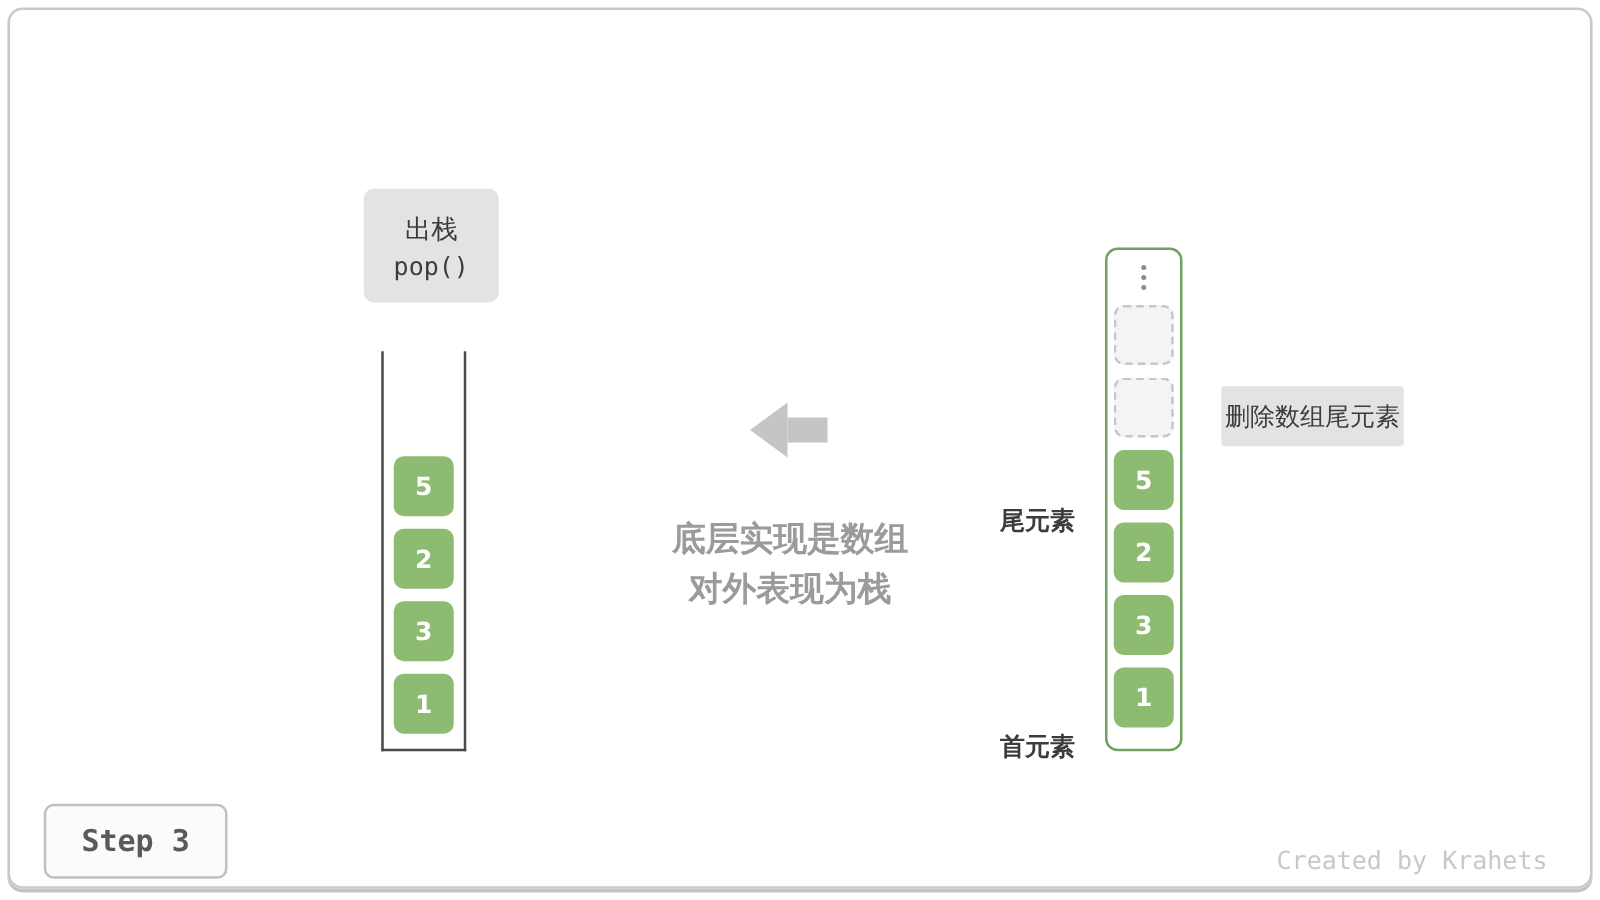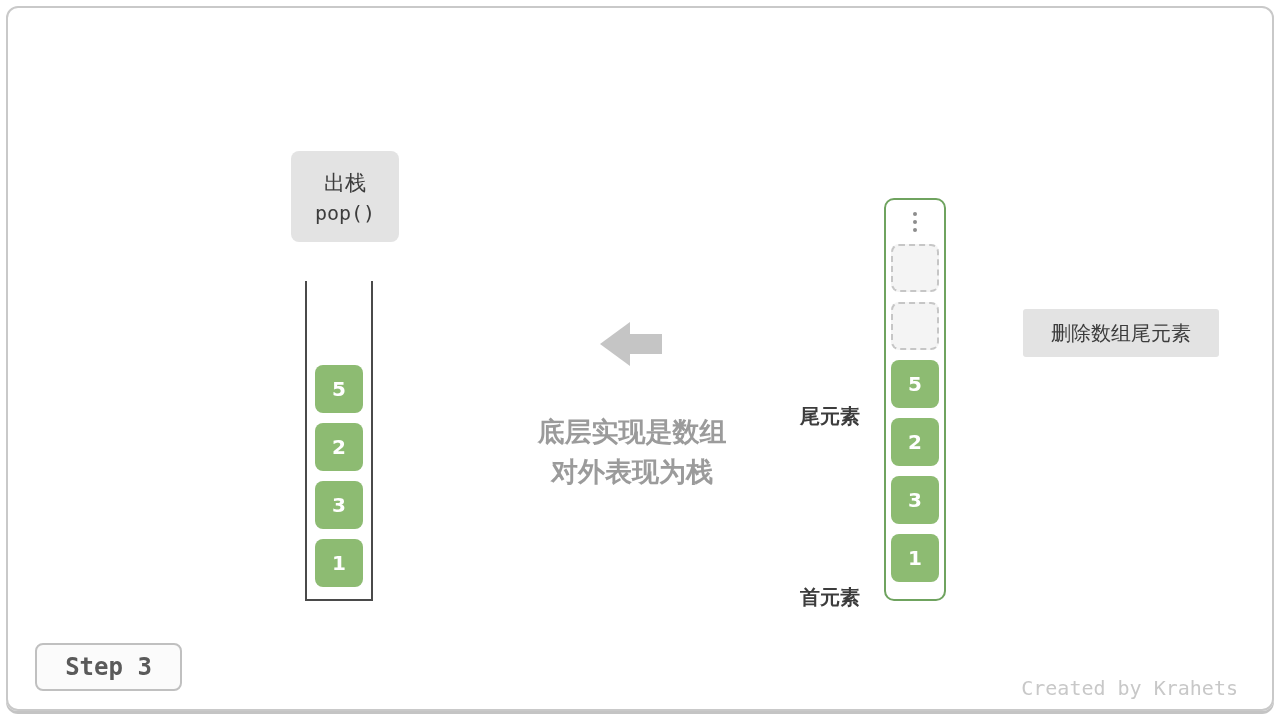--- a/index.html
+++ b/index.html
@@ -145,36 +145,36 @@
     font-size: 20px;
     font-weight: bold;
     color: #3c3c3c;
   }
   .side-label.tail { left: 788px; top: 379px; margin-top: 24px; }
   .side-label.head { left: 788px; top: 584px; }
 
   
   .callout {
     position: absolute;
-    left: 1023px; top: 309px;
+    left: 977px; top: 309px;
     height: 48px;
-    padding: 0 28px;
+    padding: 0 3px;
     background: #e3e3e3;
     border-radius: 3px;
     font-size: 20px;
     color: #3c3c3c;
     line-height: 48px;
     white-space: nowrap;
   }
 
   
   .step {
     position: absolute;
     left: 35px; top: 643px;
-    width: 147px; height: 48px;
+    width: 147px; height: 60px;
     background: #fbfbfb;
     border: 2px solid #c0c0c0;
     border-radius: 8px;
     display: flex;
     align-items: center;
     justify-content: center;
     font-family: "DejaVu Sans Mono", "Liberation Mono", monospace;
     font-size: 24px;
     font-weight: bold;
     color: #5a5a5a;

